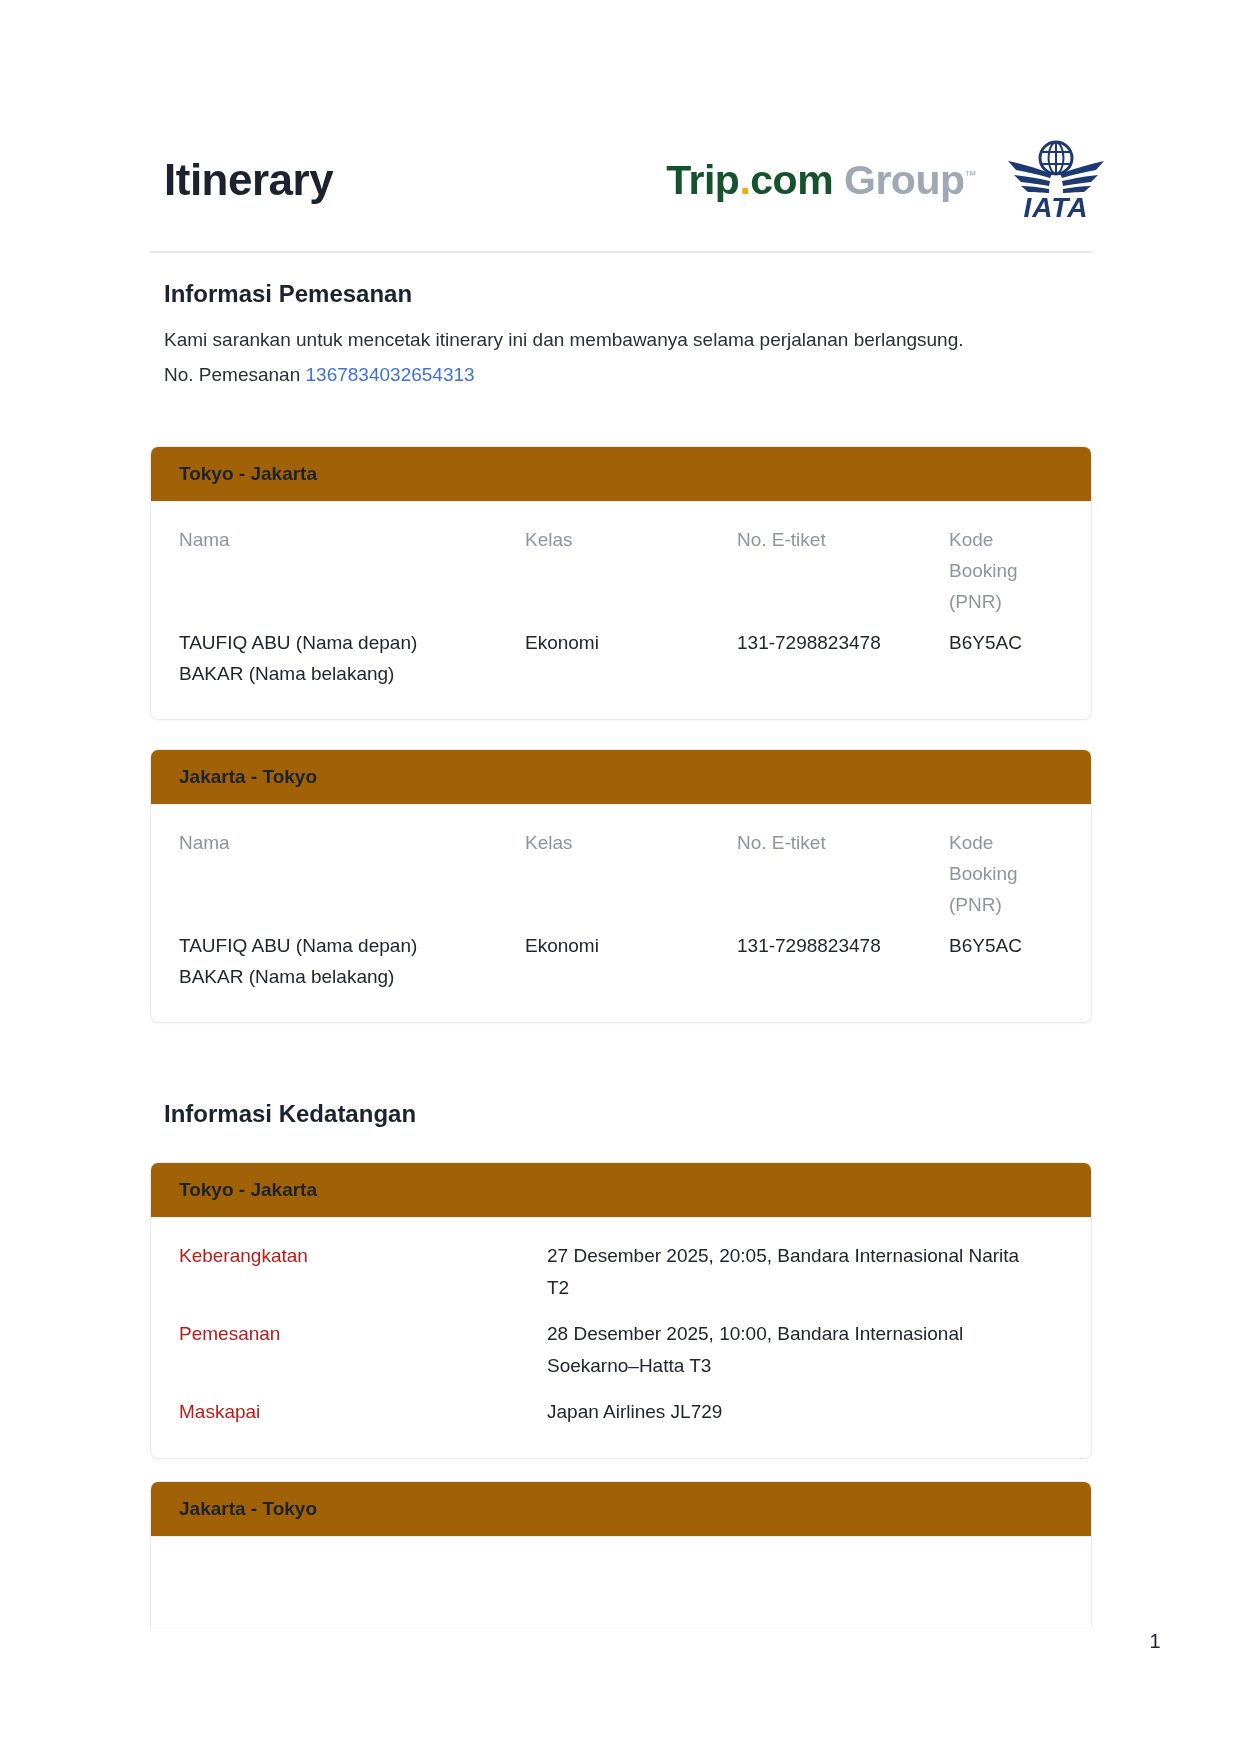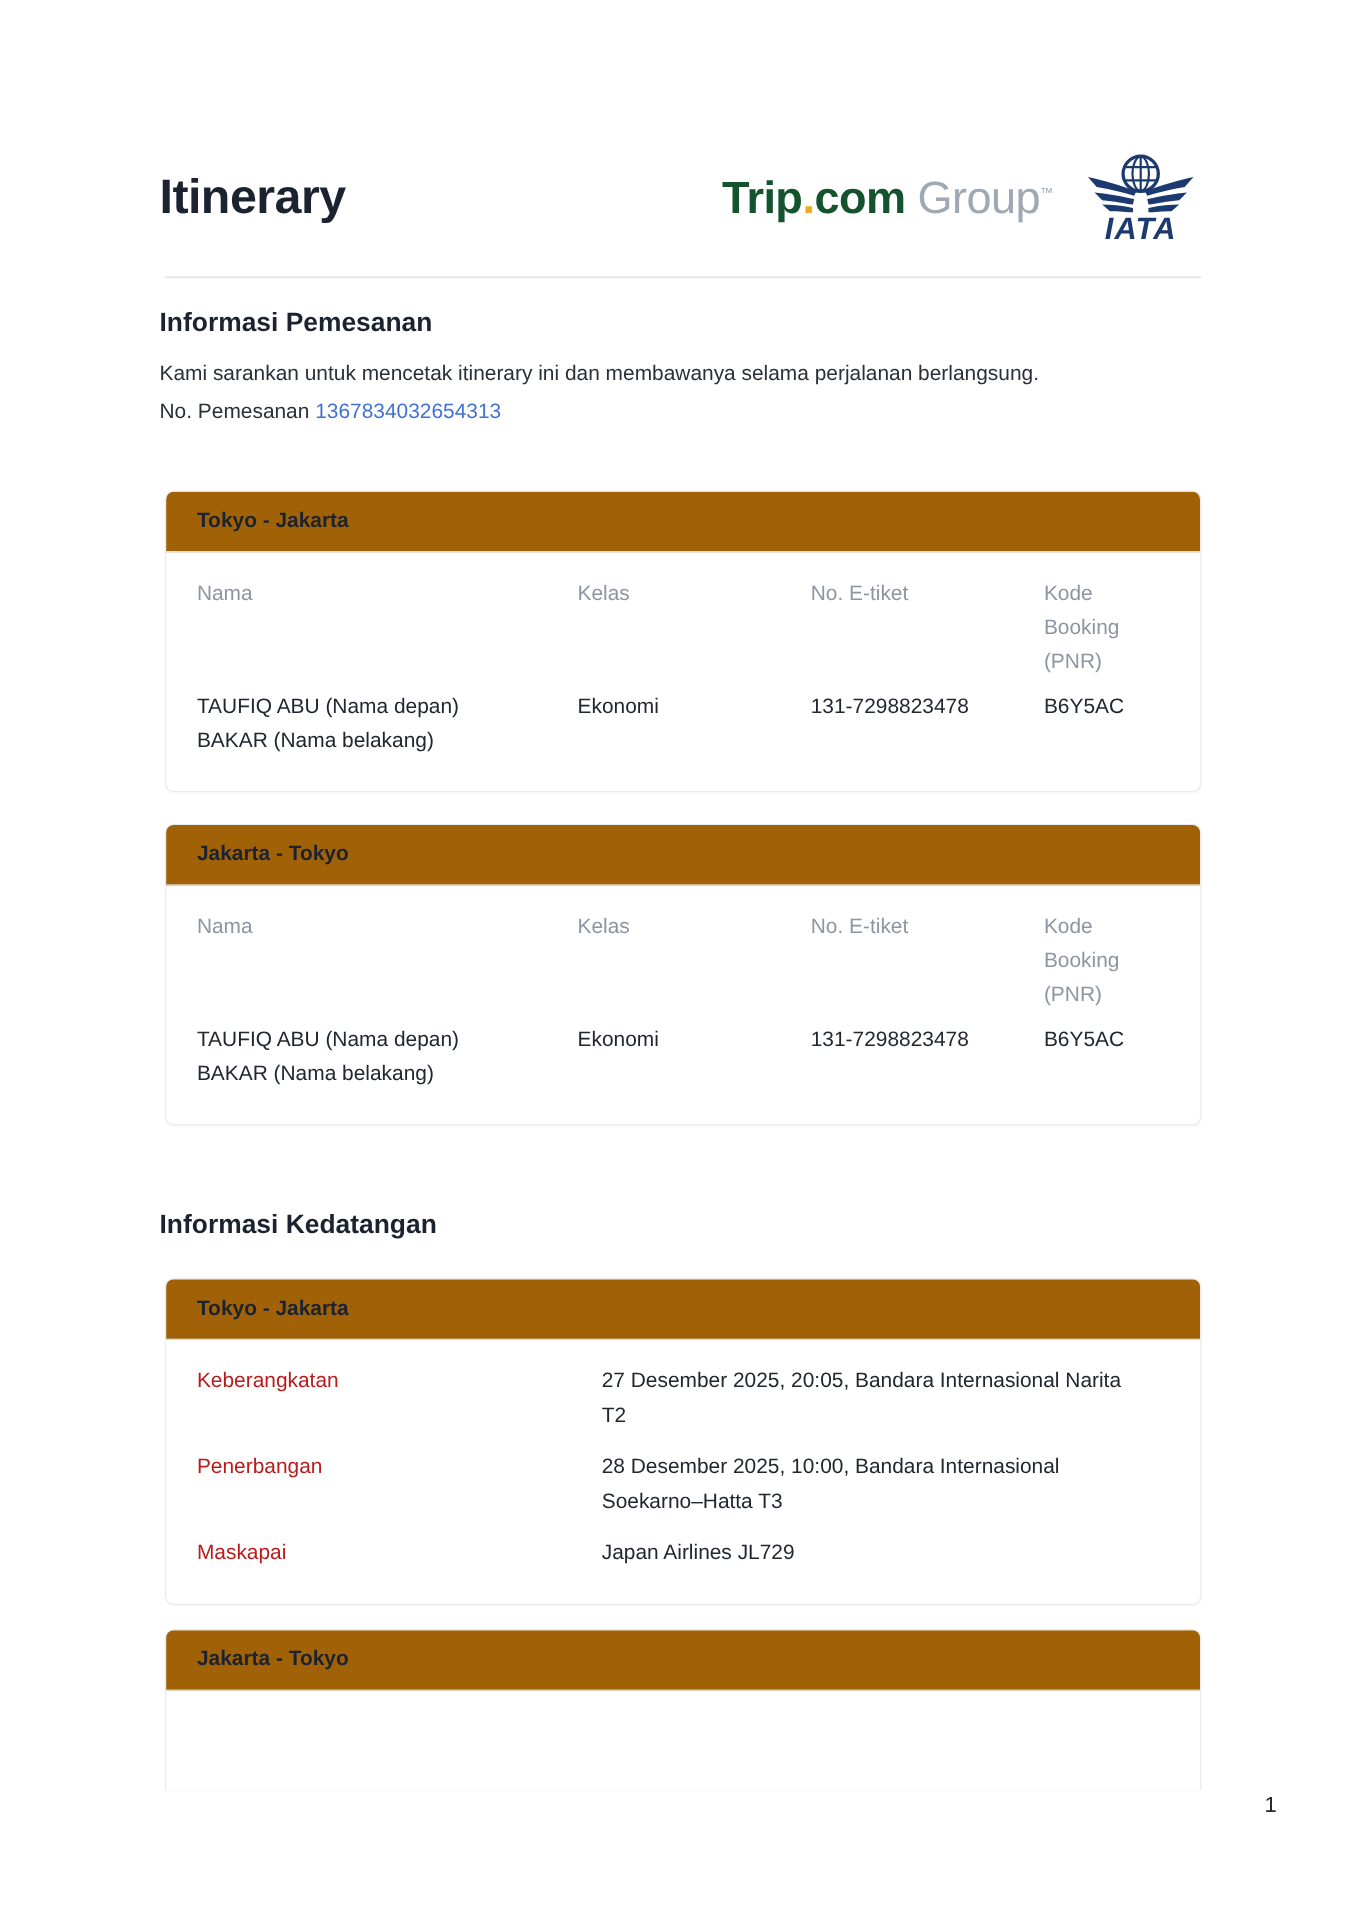--- a/index.html
+++ b/index.html
@@ -2,30 +2,30 @@
 <html><head>
 <meta charset="utf-8">
 <style>
   * { margin:0; padding:0; box-sizing:border-box; }
   html,body { background:#ffffff; }
   body {
     width:1242px; height:1756px; position:relative;
     font-family:"Liberation Sans", sans-serif;
     color:#23272f;
   }
-  .content { position:absolute; left:145px; width:942px; }
+  .content { position:absolute; left:164px; width:942px; }
 
   
   .header-row { top:140px; height:80px; display:flex; align-items:center; justify-content:space-between; }
   .doc-title { font-size:44px; font-weight:bold; color:#1c2330; letter-spacing:-0.5px; }
   .logo-group { display:flex; align-items:center; gap:30px; }
   .trip-logo { font-size:41px; font-weight:bold; letter-spacing:-0.5px; white-space:nowrap; }
   .trip-blue { color:#14532d; }
   .trip-dot  { color:#f5a81c; }
-  .trip-gray { color:#9fa9b3; font-weight:normal; }
+  .trip-gray { color:#9fa9b3; font-weight:bold; }
   .trip-tm   { color:#9fa9b3; font-size:12px; vertical-align:super; font-weight:normal; }
   .iata-logo { display:block; }
 
   .divider { position:absolute; left:150px; top:251px; width:942px; height:2px; background:#e8e9ec; }
 
   
   .h2 { font-size:24px; font-weight:bold; color:#1c2330; }
   .h2-booking { top:280px; }
   .h2-flight  { top:1100px; }
   .note { top:322px; font-size:19px; line-height:35px; color:#2b2f38; }
@@ -142,21 +142,21 @@
 <div class="content h2 h2-flight" style="position:absolute;">Informasi Kedatangan</div>
 
 <div class="card card-3">
   <div class="card-header">Tokyo - Jakarta</div>
   <div class="flight-body">
     <div class="flight-row">
       <div class="flight-label">Keberangkatan</div>
       <div class="flight-value">27 Desember 2025, 20:05, Bandara Internasional Narita T2</div>
     </div>
     <div class="flight-row">
-      <div class="flight-label">Penerbangan</div>
+      <div class="flight-label">Pemesanan</div>
       <div class="flight-value">28 Desember 2025, 10:00, Bandara Internasional Soekarno–Hatta T3</div>
     </div>
     <div class="flight-row">
       <div class="flight-label">Maskapai</div>
       <div class="flight-value">Japan Airlines JL729</div>
     </div>
   </div>
 </div>
 
 <div class="card card-4 card-cut">

